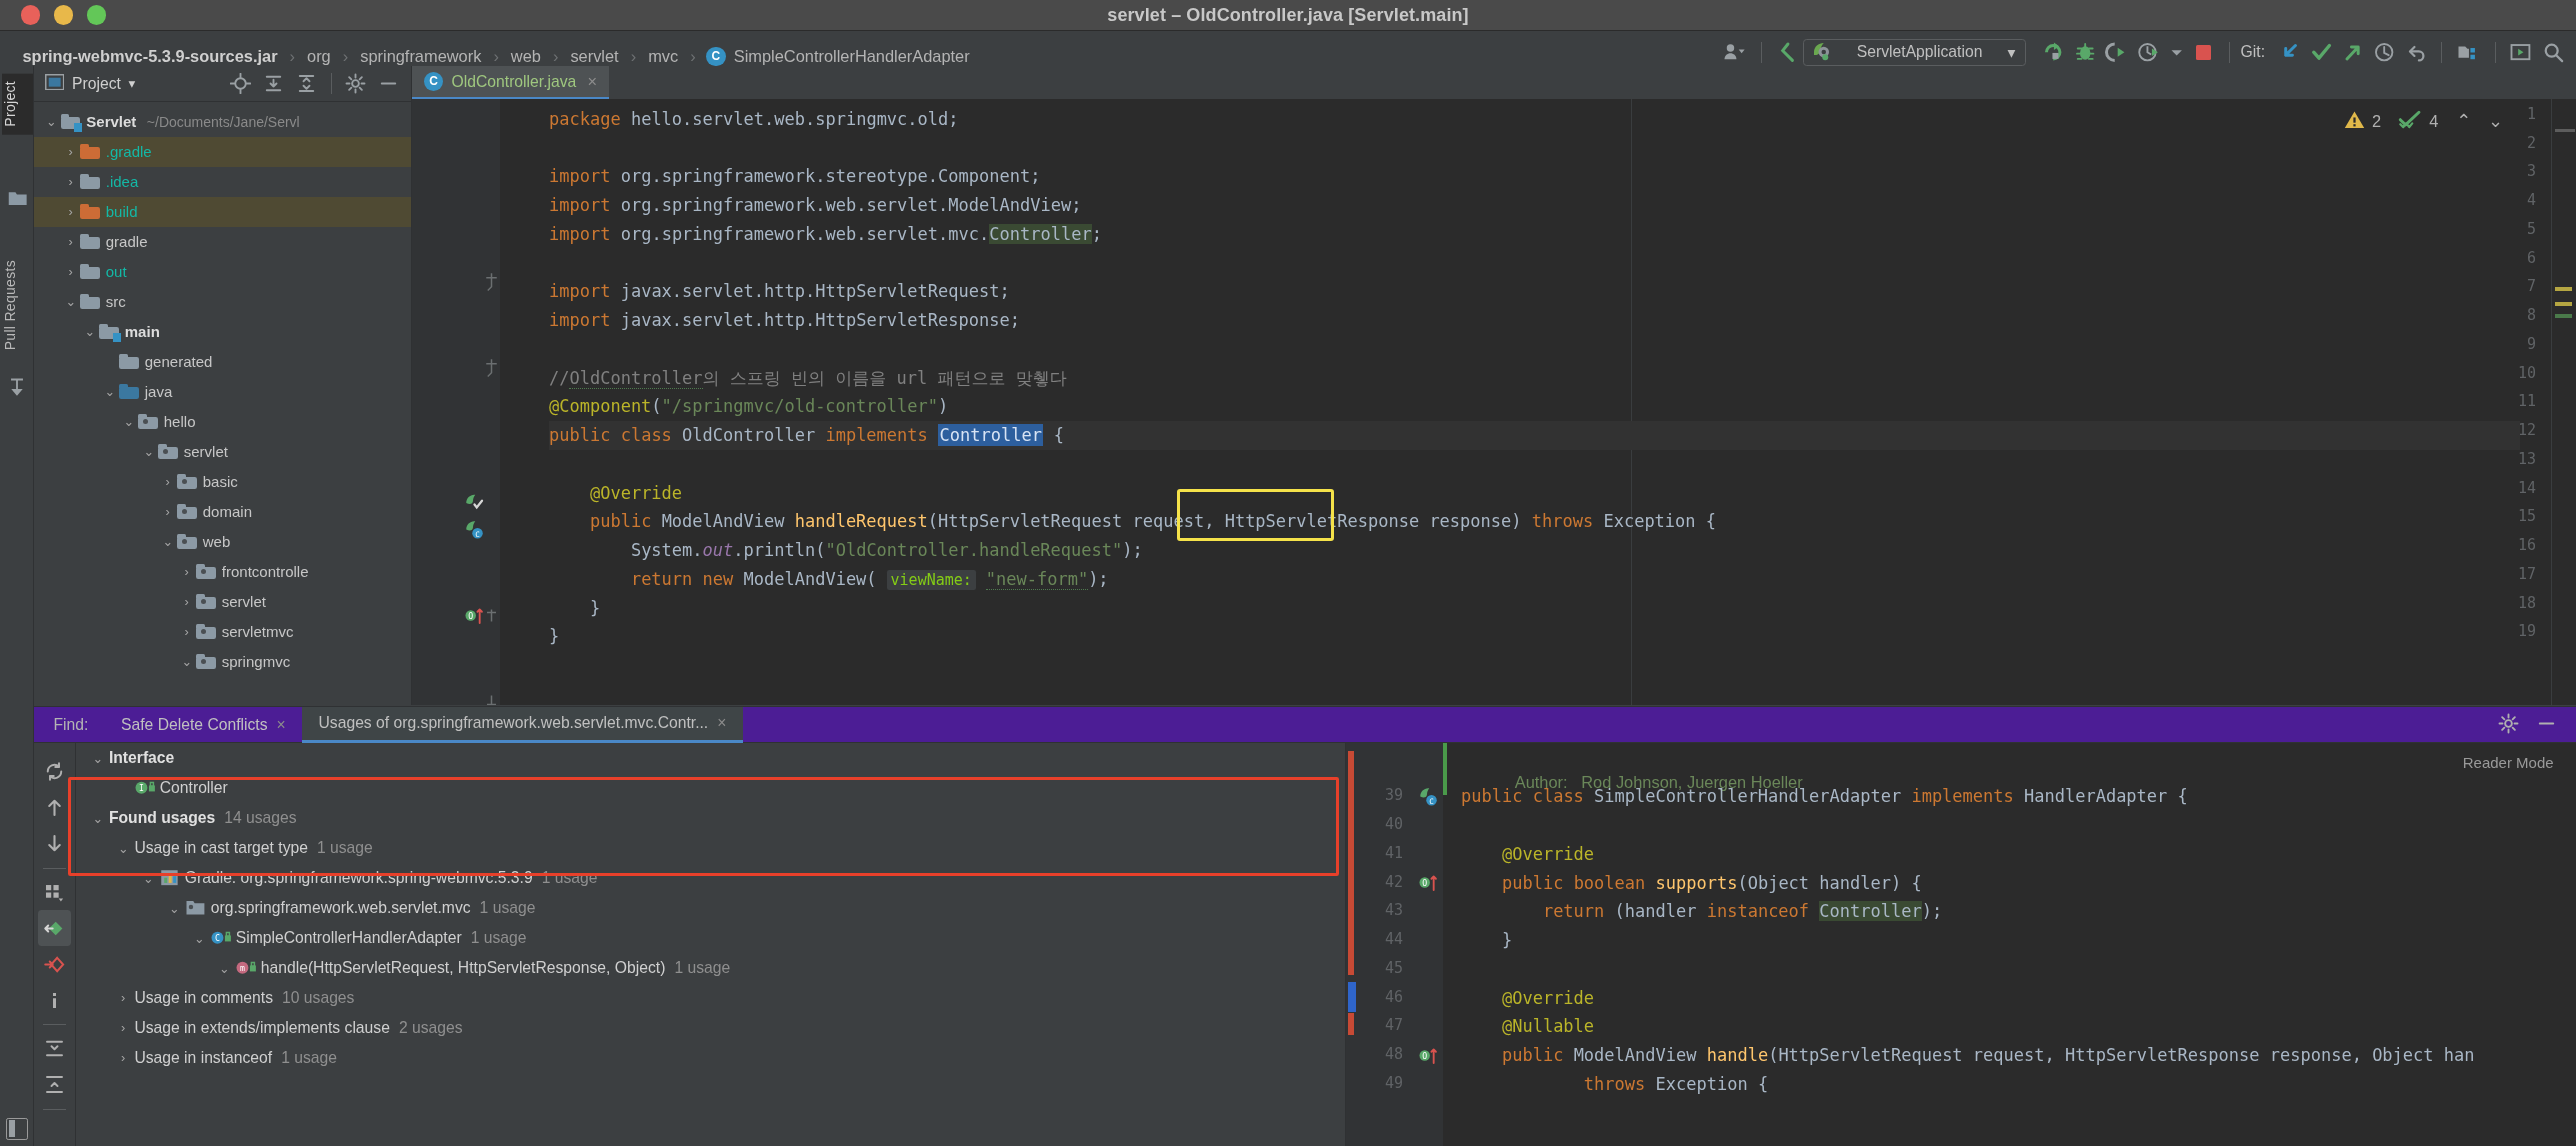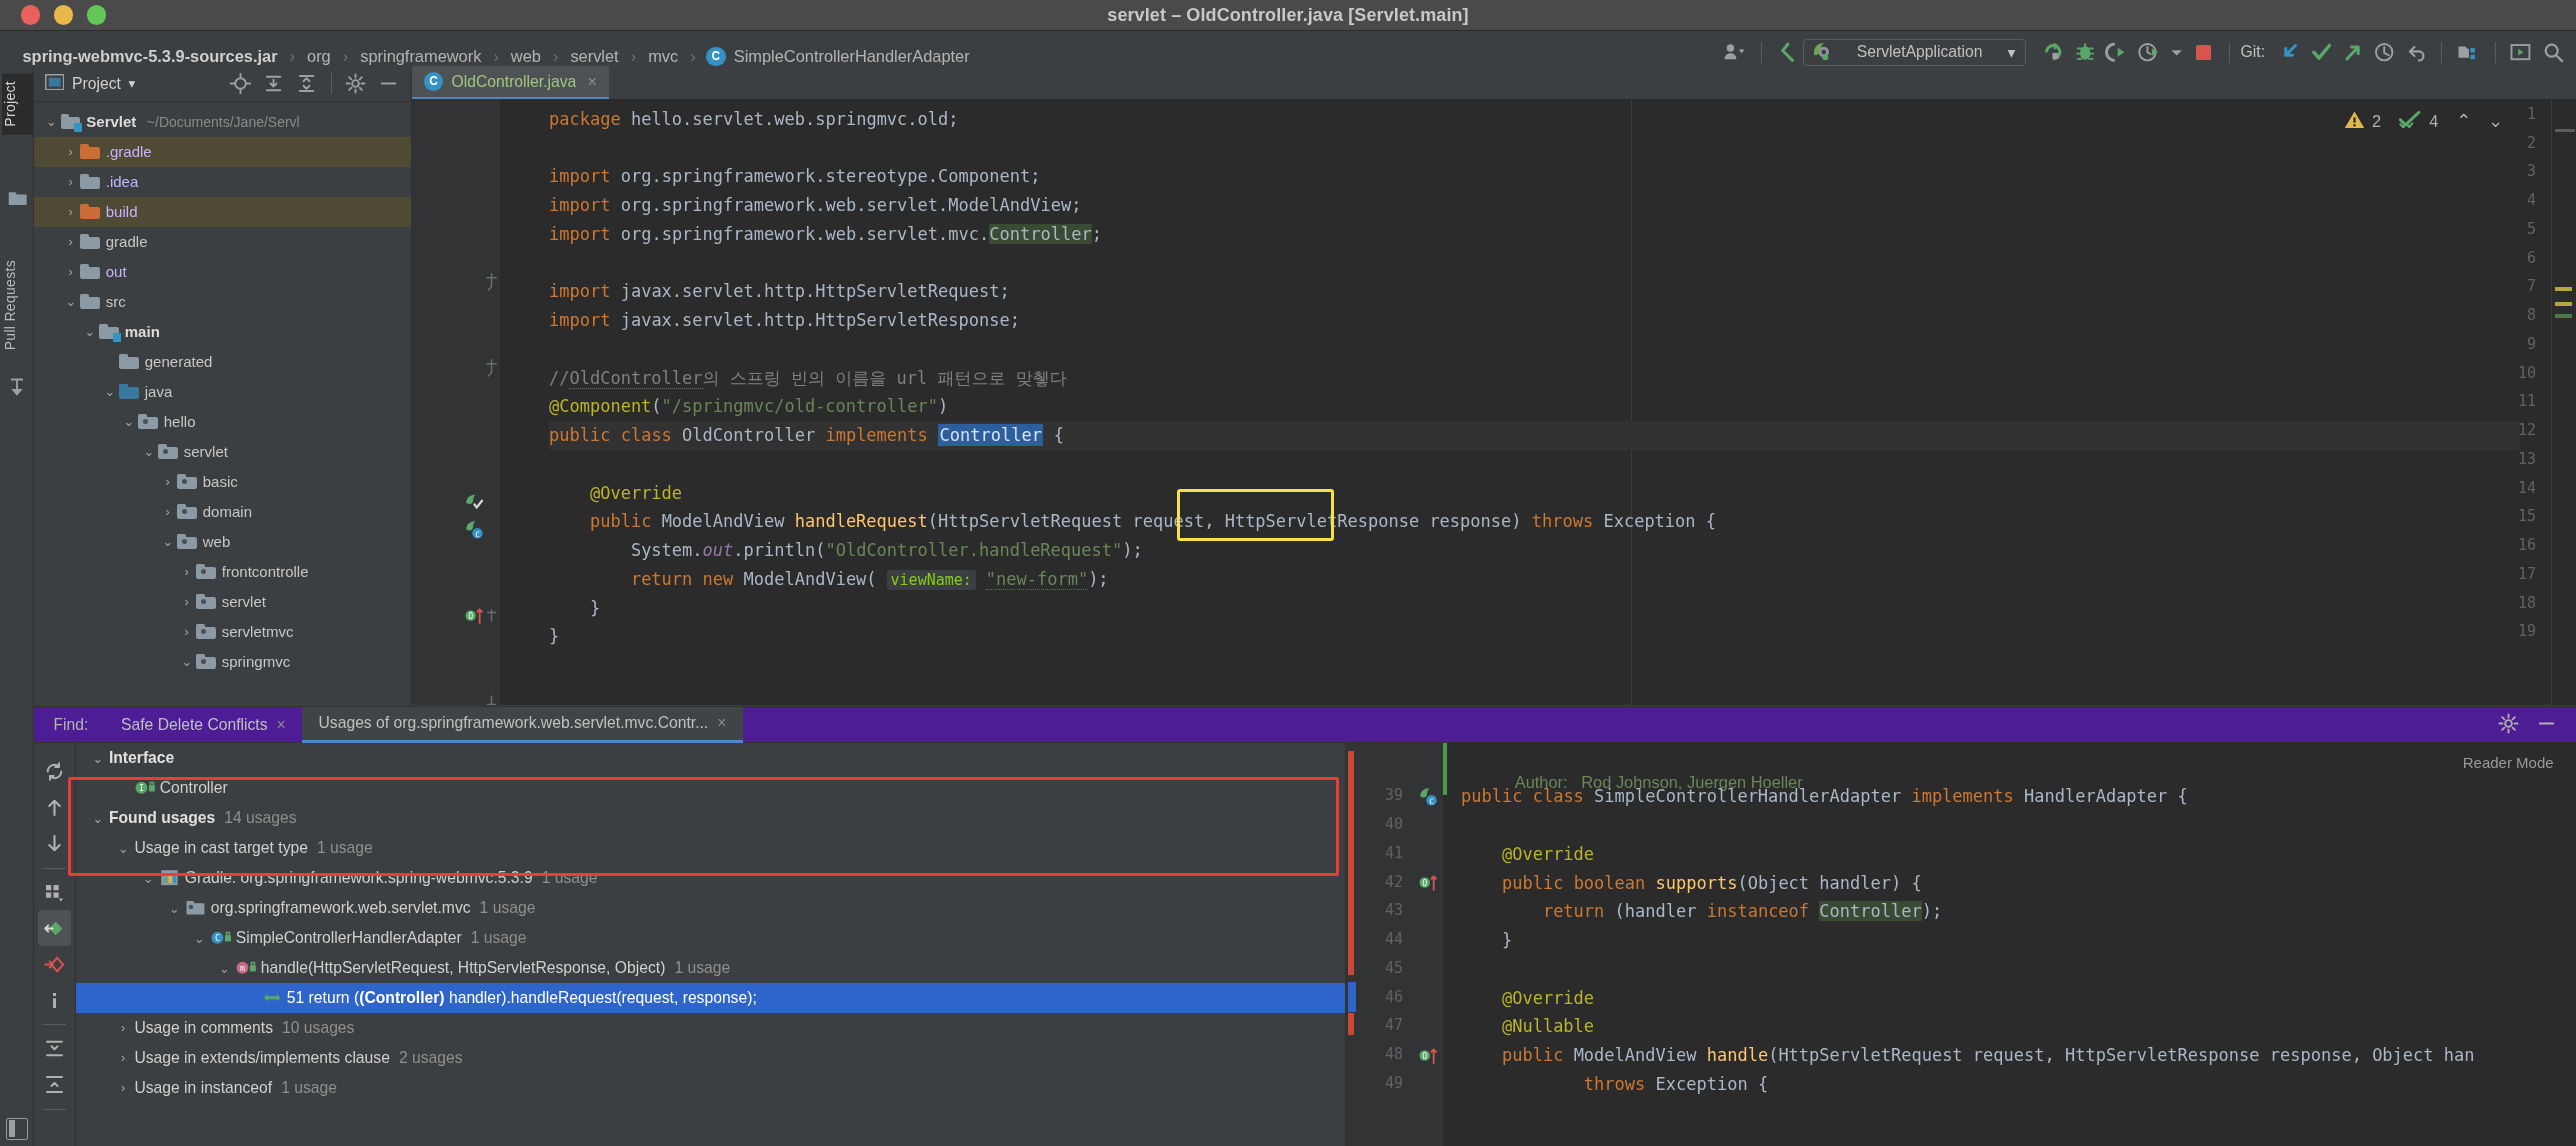--- a/index.html
+++ b/index.html
@@ -88,21 +88,21 @@
   .pp-h-icons { margin-left: auto; display: flex; align-items: center; gap: 3px; }
   .pp-tree { padding-top: 4.5px; font-size: 15px; overflow: hidden; height: 602px; }
   .trow {
     height: 30px; display: flex; align-items: center; white-space: nowrap;
     position: relative;
   }
   .trow.hl { background: #4f4a33; }
   .twist { width: 19.4px; text-align: center; color: #a5a5a5; font-size: 12.7px; flex: 0 0 19.4px; }
   .tlabel { margin-left: 6px; color: #c7c7c7; }
   .tlabel.bold { font-weight: bold; color: #dcdcdc; }
-  .tlabel.yellow { color: #c4b5fd; }
+  .tlabel.yellow { color: #14b8a6; }
   .tpath { margin-left: 10.5px; color: #8a8a8a; font-size: 14px; }
 
   
   .fi { position: relative; width: 19.4px; height: 15.7px; flex: 0 0 19.4px; }
   .fi .body { position: absolute; left: 0; bottom: 0; width: 19.4px; height: 12.7px; border-radius: 1.5px 2.2px 2.2px 2.2px; background: #8c9aa5; }
   .fi .tab { position: absolute; left: 0; top: 0; width: 8.2px; height: 4.5px; border-radius: 1.5px 1.5px 0 0; background: #8c9aa5; }
   .fi.orange .body, .fi.orange .tab { background: #cc6c36; }
   .fi.blue .body, .fi.blue .tab { background: #3b78a0; }
   .fi .badge { position: absolute; right: -2.2px; bottom: -2.2px; width: 8.2px; height: 8.2px; background: #3592c4; }
   .fi .pkgdot { position: absolute; left: 4.5px; top: 5.2px; width: 5.2px; height: 5.2px; border-radius: 50%; background: #4a4f53; }
@@ -874,29 +874,20 @@
               <svg width="22.4" height="19.4" viewBox="0 0 30 26" style="font-size:21px">
                 <circle cx="10" cy="13" r="8" fill="#c4697f"></circle>
                 <text x="10" y="18" font-size="11" fill="#fff" text-anchor="middle" font-family="monospace">m</text>
                 <rect x="20" y="10" width="8" height="8" fill="#59a869"></rect>
                 <rect x="22" y="6" width="4" height="5" fill="none" stroke="#59a869" stroke-width="2"></rect>
               </svg>
             </span>
             <span class="ulabel">handle(HttpServletRequest, HttpServletResponse, Object)</span>
             <span class="ucount">1 usage</span>
           </div>
-          <div class="urow sel" style="padding-left: 163px;">
-            <span class="utw"></span>
-            <span style="display: inline-flex; width: 25.4px; flex: 0 0 25.4px; align-items: center;">
-              <svg width="22.4" height="19.4" viewBox="0 0 30 26">
-                <path d="M4 13l5-5v3h12V8l5 5-5 5v-3H9v3z" fill="#59a869"></path>
-              </svg>
-            </span>
-            <span class="ulabel" style="color: rgb(255, 255, 255);"><span style="color:#fff">51 </span>return (<b>(Controller)</b> handler).handleRequest(request, response);</span>
-          </div>
           <div class="urow" style="padding-left: 36px;">
             <span class="utw">›</span>
             <span class="ulabel">Usage in comments</span>
             <span class="ucount">10 usages</span>
           </div>
           <div class="urow" style="padding-left: 36px;">
             <span class="utw">›</span>
             <span class="ulabel">Usage in extends/implements clause</span>
             <span class="ucount">2 usages</span>
           </div>

